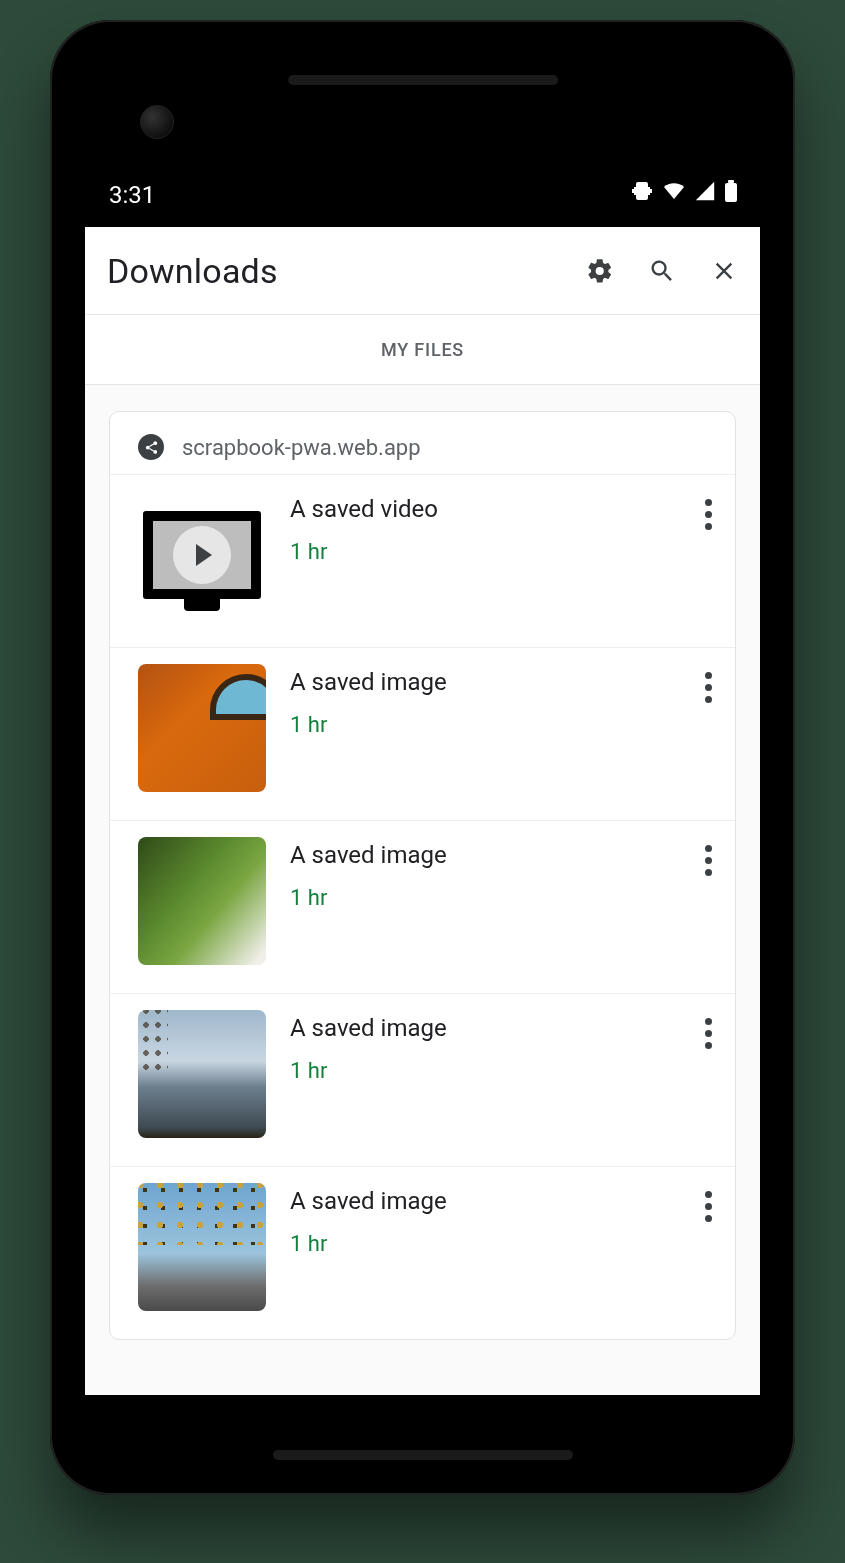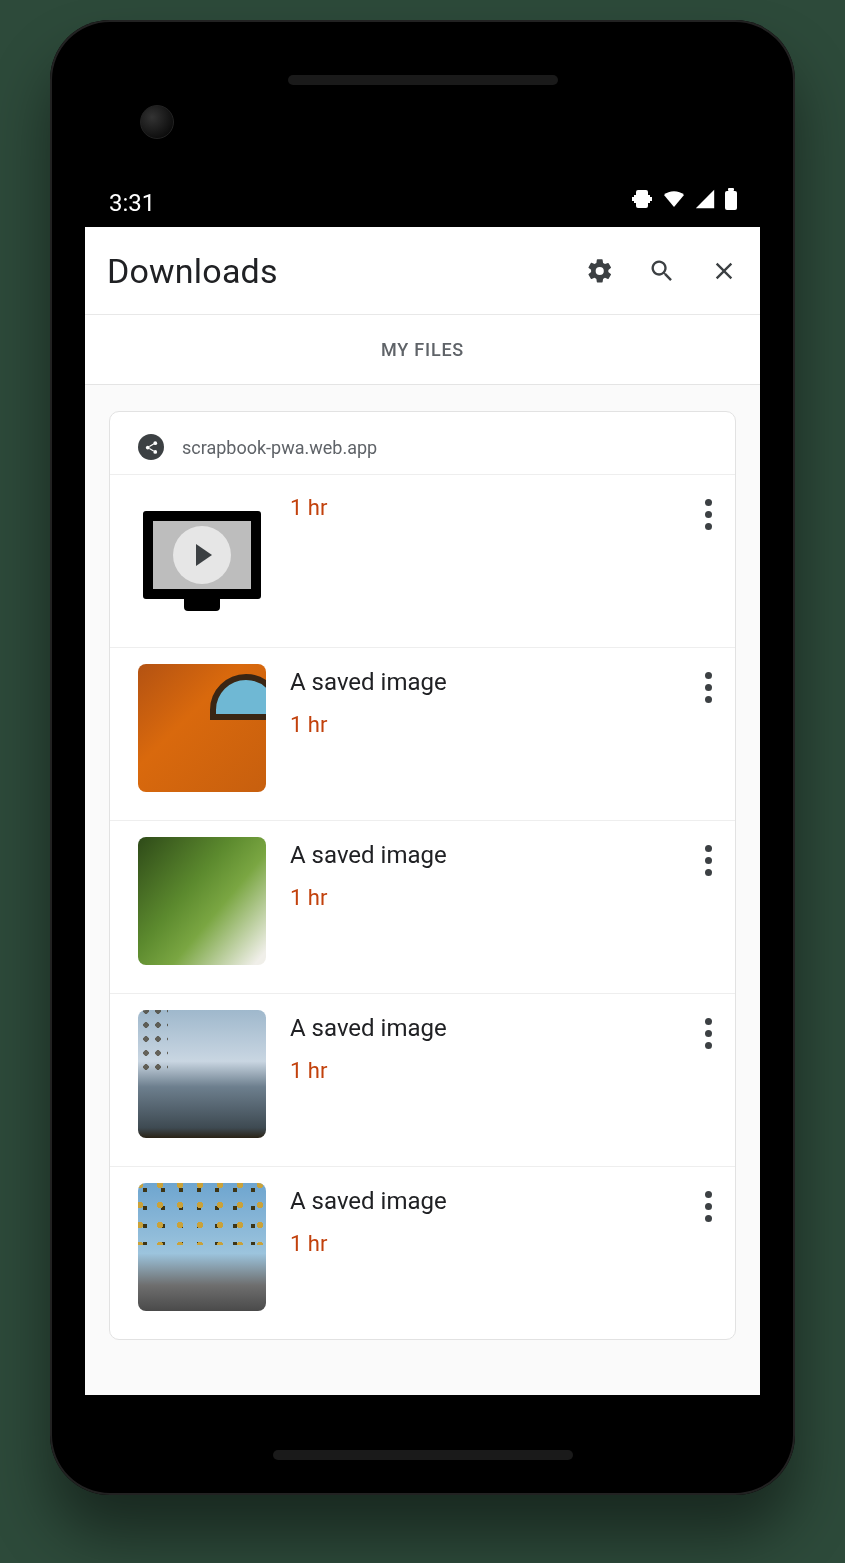--- a/index.html
+++ b/index.html
@@ -60,21 +60,21 @@
     background: #fff;
     overflow: hidden;
   }
   .status-bar {
     background: #000;
     color: #fff;
     height: 62px;
     display: flex;
     align-items: flex-end;
     justify-content: space-between;
-    padding: 0 22px 10px 24px;
+    padding: 0 22px 18px 24px;
     font-size: 24px;
     font-weight: 400;
   }
   .status-icons { display: flex; gap: 8px; align-items: center; }
   .app-header {
     height: 88px;
     background: #fff;
     display: flex;
     align-items: center;
     padding: 0 22px;
@@ -138,21 +138,21 @@
     align-items: center;
     gap: 18px;
     padding: 22px 24px 14px 28px;
   }
   .share-badge {
     width: 26px; height: 26px; border-radius: 50%;
     background: #3c4043;
     display: flex; align-items: center; justify-content: center;
   }
   .share-badge svg { width: 15px; height: 15px; fill: #fff; }
-  .site-name { font-size: 18px; color: #5f6368; }
+  .site-name { font-size: 22px; color: #5f6368; }
   .item {
     display: flex;
     align-items: flex-start;
     padding: 16px 24px 28px 28px;
     gap: 24px;
     border-top: 1px solid #eee;
     cursor: pointer;
   }
   .item:first-of-type { border-top: none; padding-top: 8px; }
   .thumb {
@@ -192,21 +192,21 @@
   }
   .play-circle::before {
     content: "";
     width: 0; height: 0;
     border-left: 16px solid #3c4043;
     border-top: 11px solid transparent;
     border-bottom: 11px solid transparent;
   }
   .item-text { flex: 1; padding-top: 4px; }
   .item-title { font-size: 24px; color: #202124; margin-bottom: 16px; }
-  .item-time { font-size: 22px; color: #c2410c; }
+  .item-time { font-size: 22px; color: #15803d; }
   .more-dots {
     width: 8px; display: flex; flex-direction: column; gap: 5px;
     padding-top: 8px; cursor: pointer; padding-left: 6px; padding-right: 6px;
   }
   .more-dots span { width: 7px; height: 7px; background: #3c4043; border-radius: 50%; }
   
   .thumb-orange {
     background: linear-gradient(135deg,#b35212 0%, #d9690d 40%, #c75f0e 100%);
     position: relative; overflow: hidden;
   }
@@ -315,20 +315,21 @@
         </div>
 
         <div class="item">
           <div class="thumb-video">
             <div class="tv-frame">
                 <div class="play-circle"></div>
                 <div class="tv-stand"></div>
               </div>
           </div>
           <div class="item-text">
+            <div class="item-title">A saved video</div>
             <div class="item-time">1 hr</div>
           </div>
           <div class="more-dots">
               <span></span>
               <span></span>
               <span></span>
             </div>
         </div>
 
         <div class="item">

